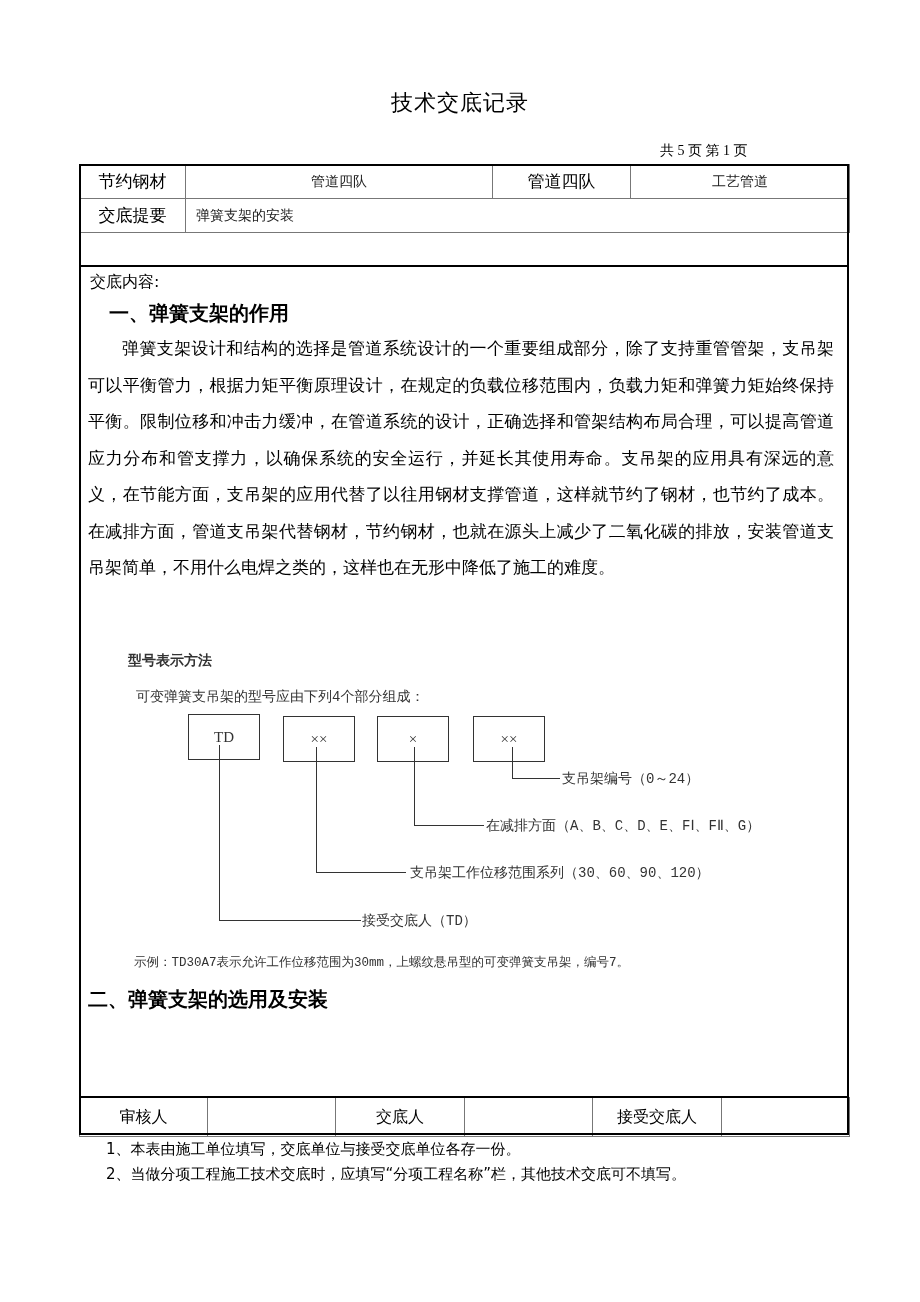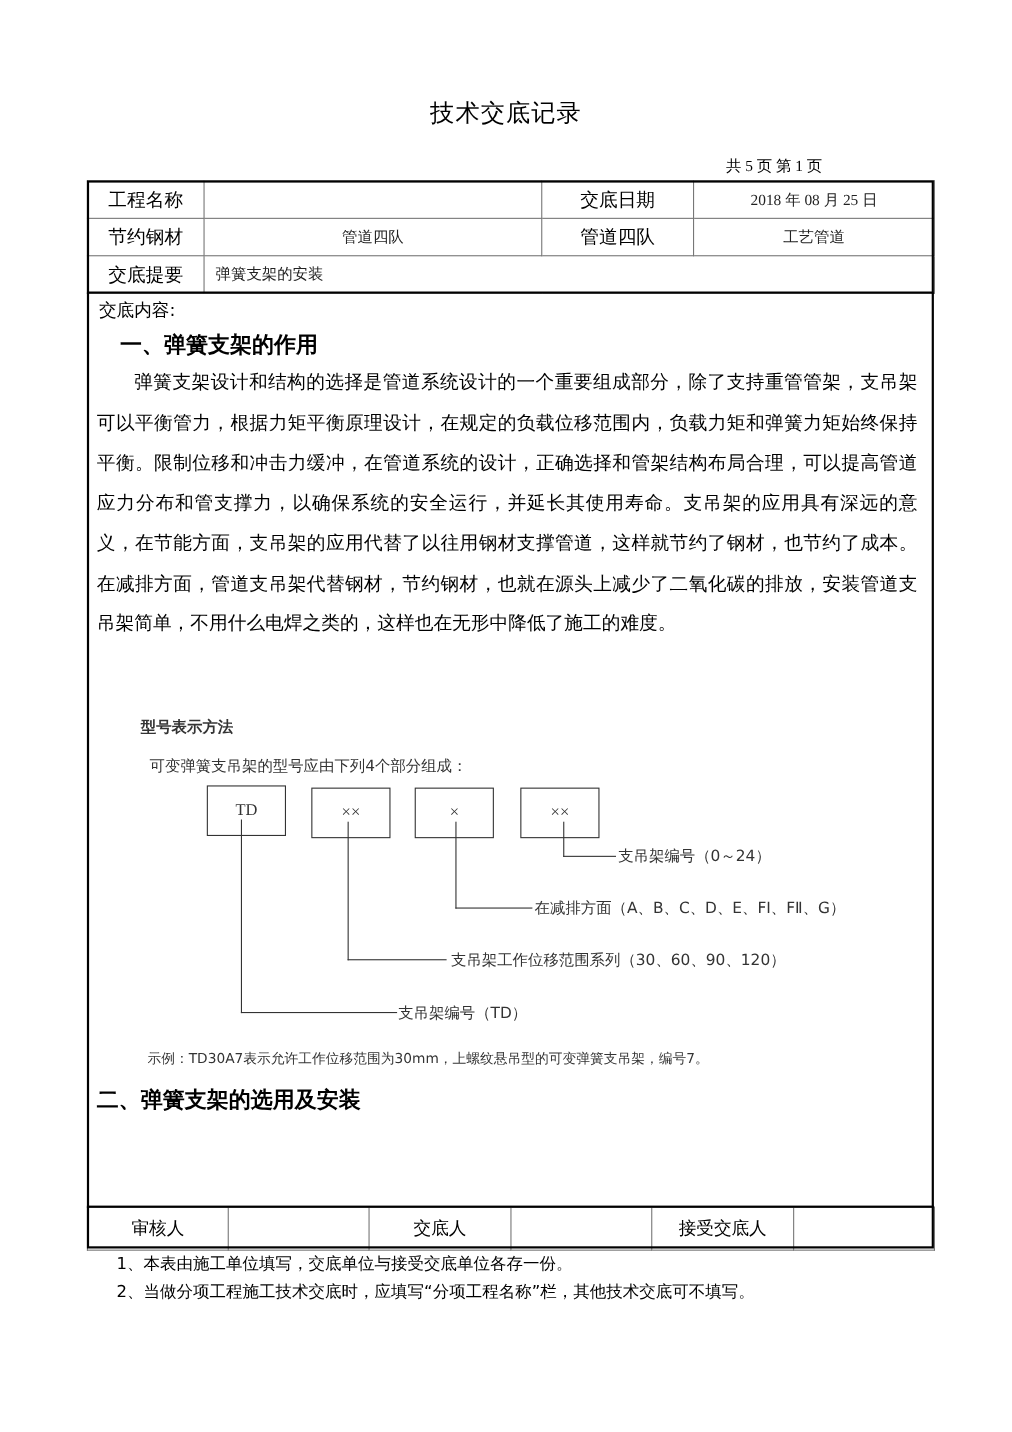--- a/index.html
+++ b/index.html
@@ -24,21 +24,21 @@
     #content-label { left: 90px; top: 272px; font-size: 16px; }
     .section-heading { left: 88px; font-size: 20px; font-weight: bold; }
     #section1-heading { top: 300px; margin-left: 21px; }
     #section2-heading { top: 986px; }
     #section1-body { left: 88px; top: 330px; width: 746px; font-size: 17px; line-height: 36.5px; text-align: justify; }
     #section1-body p { margin: 0; text-indent: 34px; }
 
     
     #diagram { position: absolute; left: 120px; top: 640px; width: 720px; height: 340px; }
     .dg-title { font-size: 14px; font-weight: bold; color: #333; }
-    .dg-text { font-size: 14px; color: #333; }
+    .dg-text { font-size: 14px; color: #333; font-family: Liberation Mono, monospace; }
     .dg-box { position: absolute; border: 1.5px solid #333; height: 46px; box-sizing: border-box; display: flex; align-items: center; justify-content: center; font-size: 15px; color: #333; font-family: "Liberation Serif", "DejaVu Serif", serif; }
     .dg-line { position: absolute; background: #333; }
 
     
     #footer-table { left: 79px; top: 1097px; width: 770px; border-collapse: collapse; table-layout: fixed; }
     #footer-table td { border: 1px solid #777; height: 36px; padding: 1px; font-size: 16px; text-align: center; vertical-align: middle; }
 
     .note { left: 106px; font-size: 15px; }
     #note-1 { top: 1140px; }
     #note-2 { top: 1165px; }
@@ -50,26 +50,20 @@
 <div id="page-count" class="abs">共 5 页  第 1 页</div>
 
 <table id="header-table" class="abs">
   <colgroup>
     <col style="width:106px">
       <col style="width:307px">
       <col style="width:138px">
       <col style="width:219px">
   </colgroup>
   <tbody>
-      <tr>
-    <td class="lbl">工程名称</td>
-    <td class="val"></td>
-    <td class="lbl">交底日期</td>
-    <td class="val">2018 年  08 月  25  日</td>
-  </tr>
   <tr>
     <td class="lbl">节约钢材</td>
     <td class="val">管道四队</td>
     <td class="lbl">管道四队</td>
     <td class="val">工艺管道</td>
   </tr>
   <tr>
     <td class="lbl">交底提要</td>
     <td class="val-left" colspan="3">弹簧支架的安装</td>
   </tr>
@@ -98,21 +92,21 @@
   <div class="dg-line" style="left:294px; top:107px; width:1px; height:79px;"></div>
   <div class="dg-line" style="left:294px; top:185px; width:70px; height:1px;"></div>
   <div class="dg-line" style="left:196px; top:107px; width:1px; height:126px;"></div>
   <div class="dg-line" style="left:196px; top:232px; width:90px; height:1px;"></div>
   <div class="dg-line" style="left:99px; top:105px; width:1px; height:176px;"></div>
   <div class="dg-line" style="left:99px; top:280px; width:142px; height:1px;"></div>
 
   <div class="abs dg-text" style="left:442px; top:130px;">支吊架编号（0～24）</div>
   <div class="abs dg-text" style="left:366px; top:177px;">在减排方面（A、B、C、D、E、FⅠ、FⅡ、G）</div>
   <div class="abs dg-text" style="left:290px; top:224px;">支吊架工作位移范围系列（30、60、90、120）</div>
-  <div class="abs dg-text" style="left:242px; top:272px;">支吊架编号（TD）</div>
+  <div class="abs dg-text" style="left:242px; top:272px;">接受交底人（TD）</div>
 
   <div class="abs dg-text" style="left:14px; top:314px; font-size:12.5px;">示例：TD30A7表示允许工作位移范围为30mm，上螺纹悬吊型的可变弹簧支吊架，编号7。</div>
 </div>
 
 <div id="section2-heading" class="abs section-heading">二、弹簧支架的选用及安装</div>
 
 <table id="footer-table" class="abs">
   <colgroup>
     <col style="width:128px">
       <col style="width:128px">

